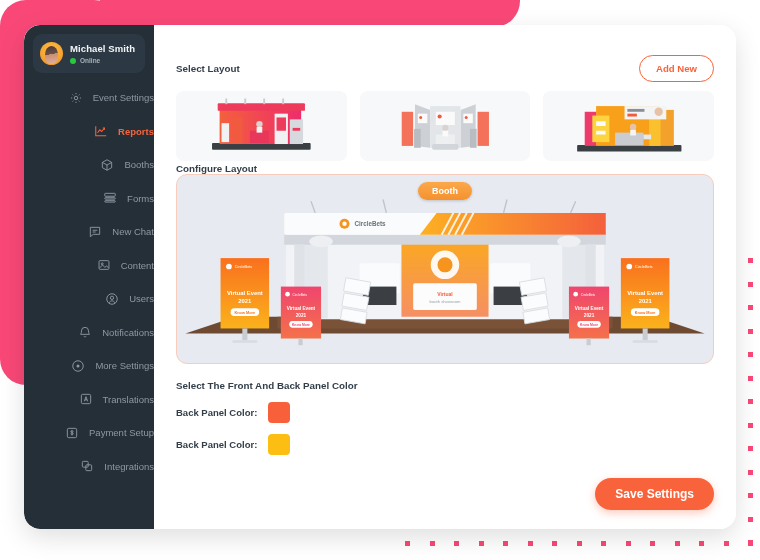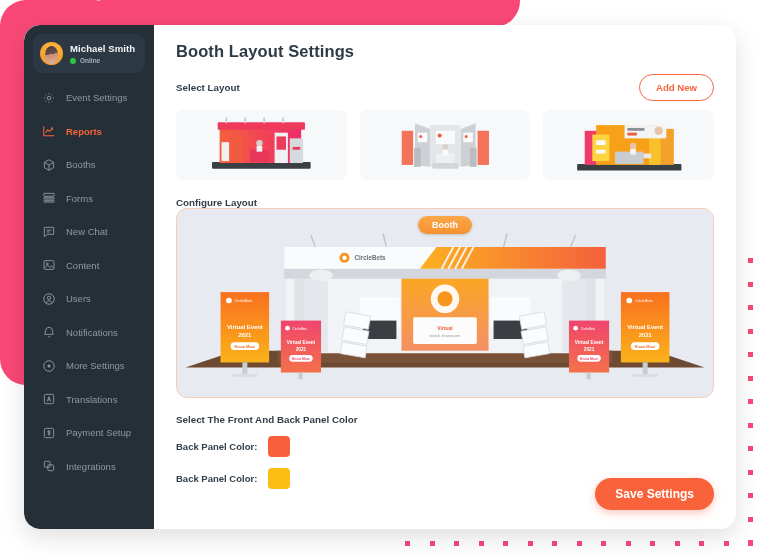--- a/index.html
+++ b/index.html
@@ -80,20 +80,21 @@
   }
   .status-dot { width: 6px; height: 6px; border-radius: 50%; background: #28C840; }
   .profile-status span { color: #A7B1BA; font-size: 6.5px; font-weight: bold; }
 
   .nav { padding-top: 4px; }
   .nav-item {
     display: flex; align-items: center; gap: 10px;
     padding: 0 0 0 18px; height: 33.5px;
     color: #8E99A3; font-size: 9.5px; white-space: nowrap;
     cursor: pointer;
+    justify-content: flex-end;
   }
   .nav-item.active { color: #F9633B; font-weight: bold; }
   .nav-ico { width: 14px; height: 14px; flex: 0 0 14px; display: block; }
   .nav-ico svg { width: 14px; height: 14px; display: block; }
 
   
   .main {
     flex: 1; padding: 17px 22px 0 22px;
     position: relative; background: #fff;
   }
@@ -120,21 +121,21 @@
     display: flex; gap: 13px; margin-top: 9px;
   }
   .thumb {
     flex: 1; height: 70px; background: #F7F8FA;
     border-radius: 8px; position: relative; overflow: hidden;
     cursor: pointer;
   }
   .thumb svg { width: 100%; height: 100%; display: block; }
 
   
-  .configure-label { margin-top: 17px; }
+  .configure-label { margin-top: 2px; }
   .preview {
     height: 190px;
     border: 1.3px solid #F6CDBC; border-radius: 11px;
     background: #E7EAF0; overflow: hidden; position: relative;
   }
   .preview svg { width: 100%; height: 100%; display: block; }
   .booth-badge {
     position: absolute; left: 50%; transform: translateX(-50%);
     top: 7px;
     background: linear-gradient(180deg,#FBA84A 0%,#F5912F 100%);
@@ -344,21 +345,20 @@
               </svg>
             </span>
           <span>Integrations</span>
         </div>
 
       </nav>
     </aside>
 
     <section class="main">
 
-      <h1 class="page-title">Booth Layout Settings</h1>
 
       <div class="row-head">
         <div class="section-label">Select Layout</div>
         <button class="btn-outline">Add New</button>
       </div>
 
       <div class="thumbs">
 
         <div class="thumb">
           <svg viewBox="0 0 180 70" preserveAspectRatio="xMidYMid meet">

